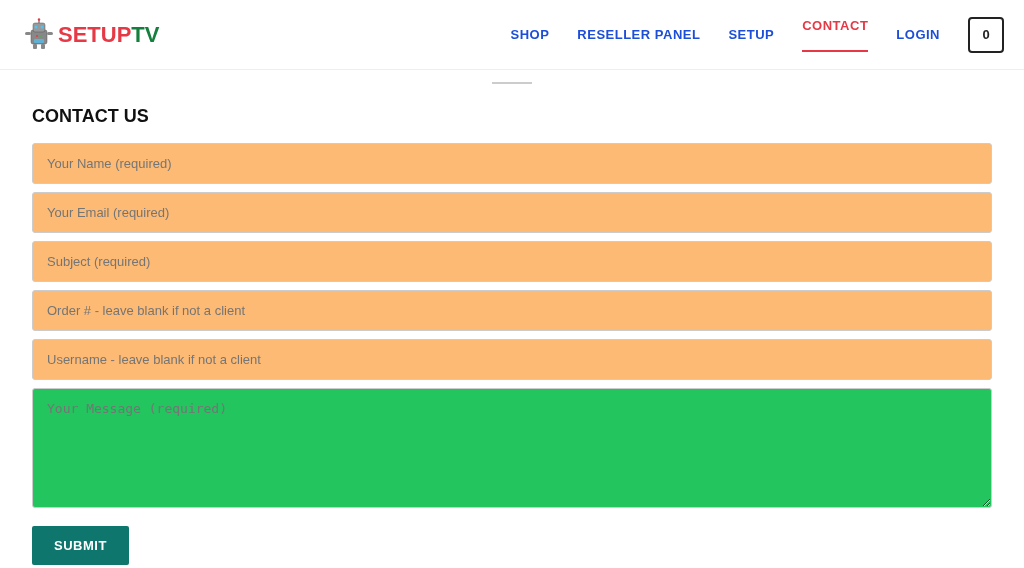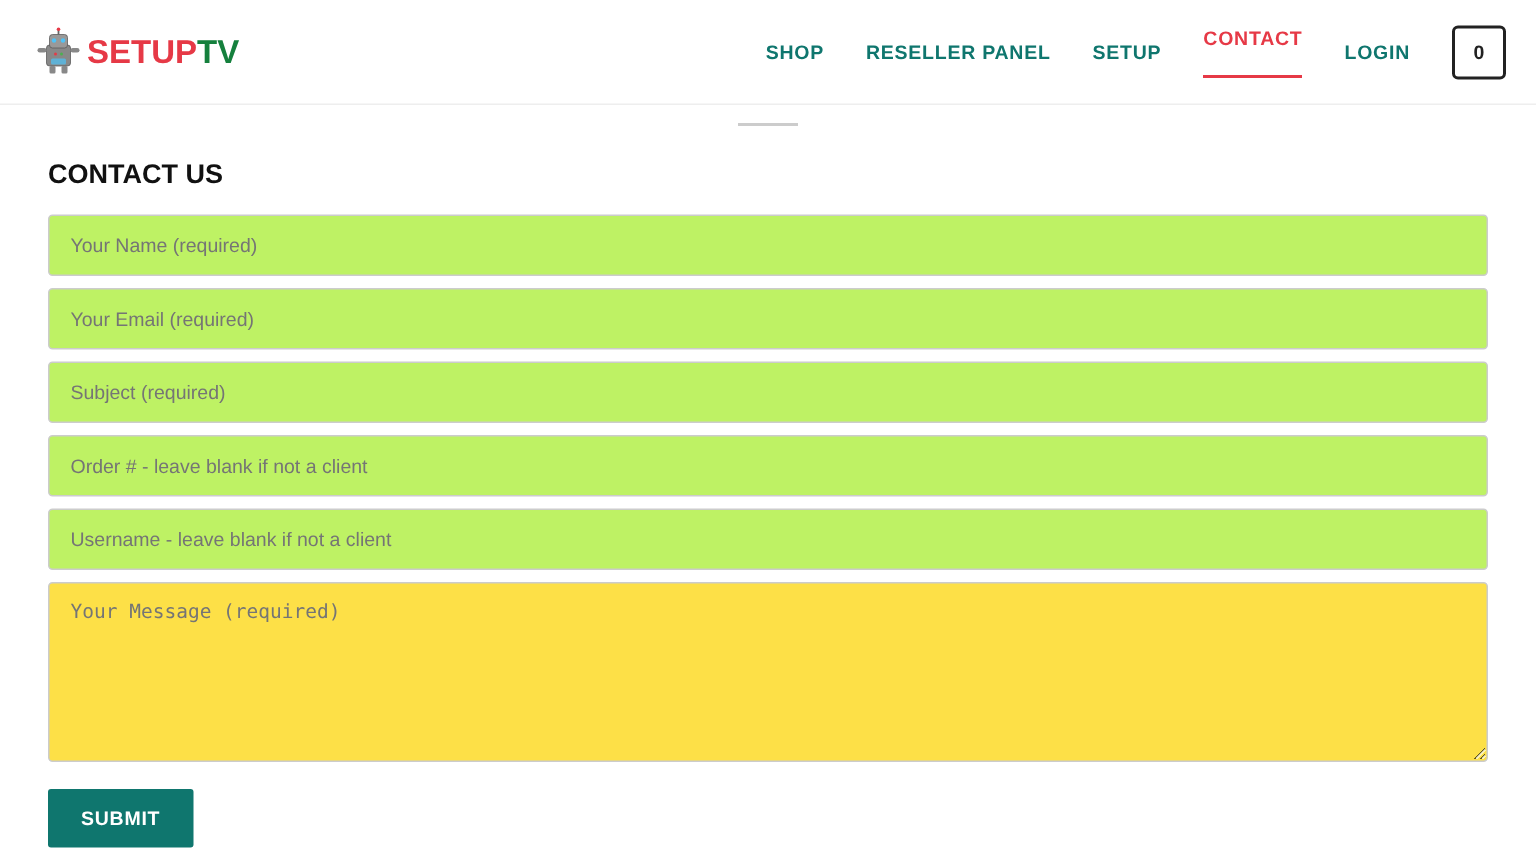--- a/index.html
+++ b/index.html
@@ -30,21 +30,21 @@
     }
 
     nav {
       display: flex;
       align-items: center;
       gap: 28px;
     }
 
     .nav-link {
       text-decoration: none;
-      color: #0f766e;
+      color: #1d4ed8;
       font-size: 13px;
       font-weight: 600;
       letter-spacing: 0.5px;
       text-transform: uppercase;
       cursor: pointer;
     }
 
     .nav-link.active {
       color: #e63946;
       border-bottom: 2px solid #e63946;
@@ -94,32 +94,32 @@
     }
 
     .form-input {
       width: 100%;
       padding: 12px 14px;
       border: 1px solid #ccc;
       border-radius: 3px;
       font-size: 13px;
       color: #555;
       outline: none;
-      background: #bef264;
+      background: #fdba74;
     }
 
     .form-textarea {
       width: 100%;
       padding: 12px 14px;
       border: 1px solid #ccc;
       border-radius: 3px;
       font-size: 13px;
       color: #555;
       outline: none;
-      background: #fde047;
+      background: #22c55e;
       min-height: 120px;
       resize: vertical;
     }
 
     .submit-btn {
       display: inline-block;
       margin-top: 10px;
       padding: 12px 22px;
       background: #0f766e;
       color: #fff;

